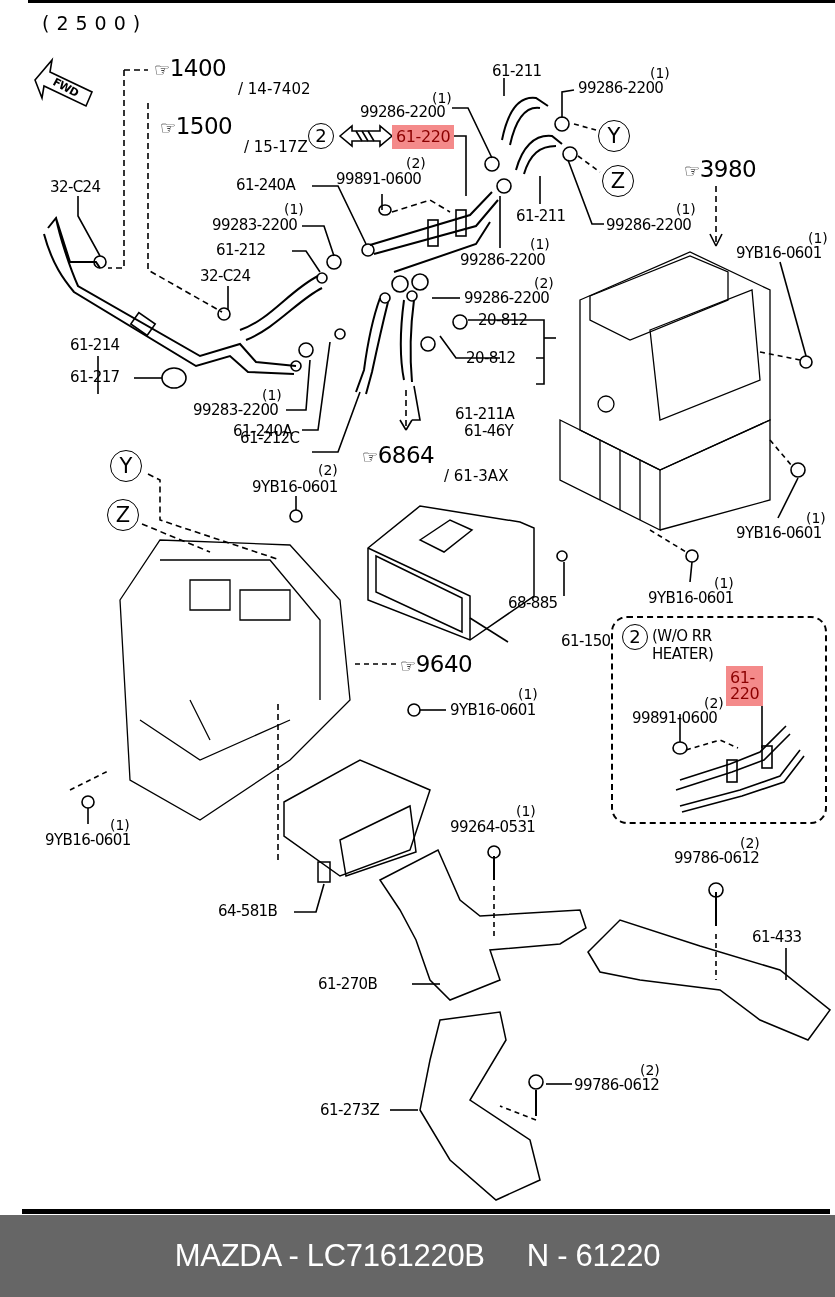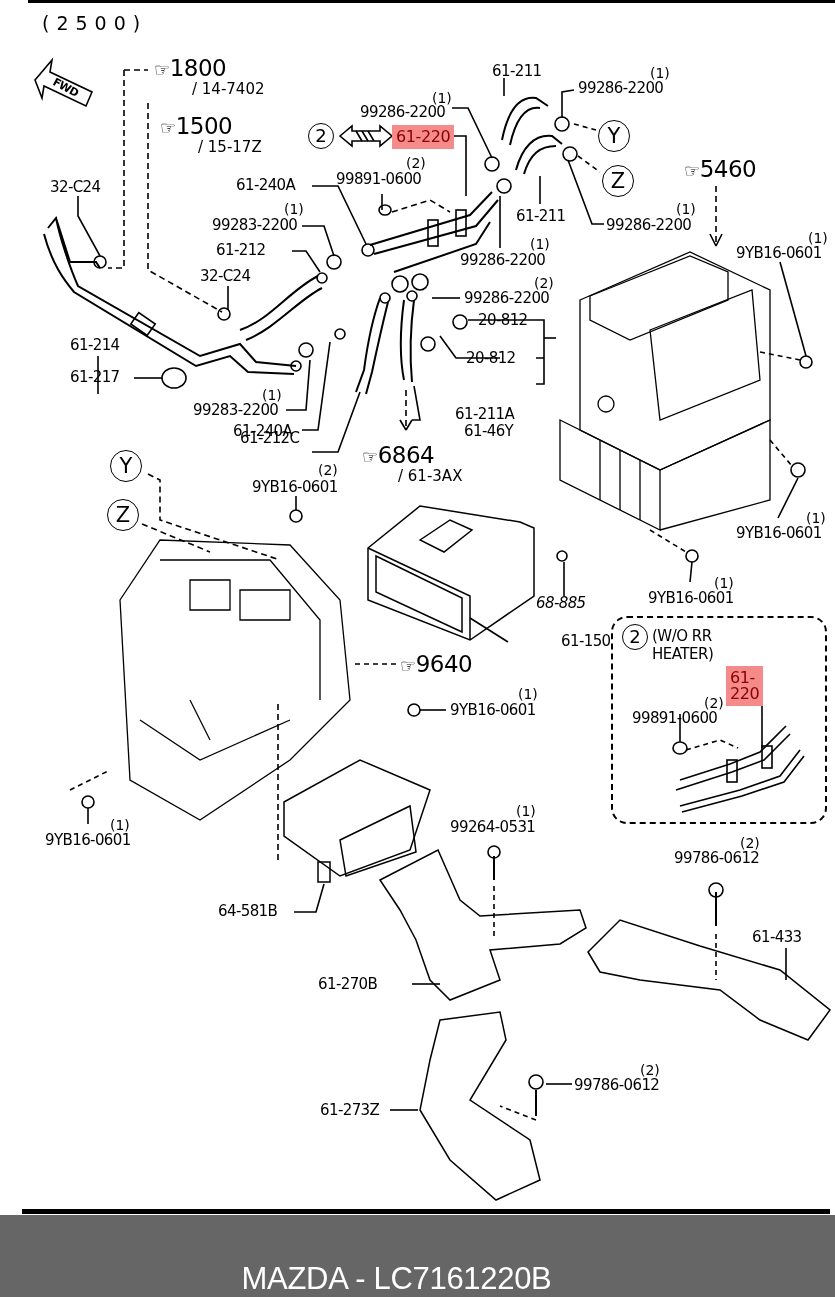--- a/index.html
+++ b/index.html
@@ -1,28 +1,28 @@
 <!DOCTYPE html>
 <html><head>
   <meta charset="utf-8">
   <style>
     html, body { margin: 0; padding: 0; background: #ffffff; }
     body { width: 835px; height: 1297px; position: relative; overflow: hidden; font-family: "DejaVu Sans", sans-serif; color: #000; }
     .diagram { position: absolute; left: 0; top: 0; width: 670px; height: 1215px; }
     .lbl { position: absolute; font-size: 15px; letter-spacing: -0.6px; line-height: 1; white-space: nowrap; color: #000; }
     .qty { position: absolute; font-size: 14px; line-height: 1; white-space: nowrap; }
     .ref { position: absolute; font-size: 23px; line-height: 1; white-space: nowrap; letter-spacing: -0.5px; }
-    .refsub { position: absolute; font-size: 15px; line-height: 1; white-space: nowrap; }
+    .refsub { position: absolute; font-size: 15px; line-height: 1; white-space: nowrap; margin-left: 46px; }
     .hl { position: absolute; background: #f48a8a; color: #8b0000; font-size: 16px; line-height: 1; padding: 4px 4px; letter-spacing: -0.4px; }
     .circ { position: absolute; width: 24px; height: 24px; border: 1.6px solid #000; border-radius: 50%; font-size: 18px; line-height: 24px; text-align: center; background: #fff; }
     .circ.big { width: 30px; height: 30px; line-height: 30px; font-size: 21px; }
     .head { position: absolute; left: 42px; top: 12px; font-size: 19px; letter-spacing: 7px; }
     .box-wo { position: absolute; left: 611px; top: 616px; width: 212px; height: 204px; border: 2px dashed #000; border-radius: 16px; }
     .box-wo-title { position: absolute; left: 652px; top: 627px; font-size: 15px; letter-spacing: -0.5px; }
-    .footer { position: absolute; left: 0; top: 1215px; width: 835px; height: 82px; background: #666666; color: #ffffff; display: flex; align-items: flex-end; justify-content: center; font-family: "Liberation Sans", sans-serif; font-size: 31px; letter-spacing: -0.3px; }
+    .footer { position: absolute; left: 0; top: 1215px; width: 835px; height: 82px; background: #666666; color: #ffffff; display: flex; align-items: center; justify-content: center; font-family: "Liberation Sans", sans-serif; font-size: 31px; letter-spacing: -0.3px; }
     .footer span { display: inline-block; }
     .footer .gap { width: 42px; }
     svg.draw { position: absolute; left: 0; top: 0; }
     .topbar { position: absolute; left: 28px; top: 0; width: 807px; height: 3px; background: #000; }
     .botbar { position: absolute; left: 22px; top: 1209px; width: 808px; height: 5px; background: #000; }
   </style>
 </head>
 <body>
 
 <div class="diagram">
@@ -212,29 +212,29 @@
         <path d="M340 136 L352 126 L352 131 L380 131 L380 126 L392 136 L380 146 L380 141 L352 141 L352 146 Z" fill="#fff"></path>
         <path d="M356 131 L362 141 M362 131 L368 141 M368 131 L374 141"></path>
       </g>
     </g>
   </svg>
 
   <div class="head">(2500)</div>
   <div class="lbl" style="left:52px;top:82px;font-size:11px;transform:rotate(28deg);font-weight:bold;">FWD</div>
 
   <div class="ref" style="left:154px;top:57px;">
-    <span style="font-size:18px;">☞</span><span>1800</span>
+    <span style="font-size:18px;">☞</span><span>1400</span>
   </div>
   <div class="refsub" style="left:192px;top:82px;">/ 14-7402</div>
   <div class="ref" style="left:160px;top:115px;">
     <span style="font-size:18px;">☞</span><span>1500</span>
   </div>
   <div class="refsub" style="left:198px;top:140px;">/ 15-17Z</div>
   <div class="ref" style="left:684px;top:158px;">
-    <span style="font-size:18px;">☞</span><span>5460</span>
+    <span style="font-size:18px;">☞</span><span>3980</span>
   </div>
   <div class="ref" style="left:362px;top:444px;">
     <span style="font-size:18px;">☞</span><span>6864</span>
   </div>
   <div class="refsub" style="left:398px;top:469px;">/ 61-3AX</div>
   <div class="ref" style="left:400px;top:653px;">
     <span style="font-size:18px;">☞</span><span>9640</span>
   </div>
 
   <div class="circ" style="left:308px;top:123px;">2</div>
@@ -294,21 +294,21 @@
 
   <div class="lbl" style="left:233px;top:424px;">61-240A</div>
   <div class="lbl" style="left:240px;top:431px;">61-212C</div>
 
   <div class="qty" style="left:318px;top:463px;">(2)</div>
   <div class="lbl" style="left:252px;top:480px;">9YB16-0601</div>
 
   <div class="qty" style="left:806px;top:511px;">(1)</div>
   <div class="lbl" style="left:736px;top:526px;">9YB16-0601</div>
 
-  <div class="lbl" style="left:536px;top:596px;font-style:italic;">68-885</div>
+  <div class="lbl" style="left:508px;top:596px;">68-885</div>
 
   <div class="qty" style="left:714px;top:576px;">(1)</div>
   <div class="lbl" style="left:648px;top:591px;">9YB16-0601</div>
 
   <div class="lbl" style="left:537px;top:634px;margin-left:24px;">61-150</div>
 
   <div class="qty" style="left:518px;top:687px;">(1)</div>
   <div class="lbl" style="left:450px;top:703px;">9YB16-0601</div>
 
   <div class="qty" style="left:110px;top:818px;">(1)</div>
@@ -335,13 +335,14 @@
   <div class="hl" style="left:726px;top:666px;">61-220</div>
   <div class="qty" style="left:704px;top:696px;">(2)</div>
   <div class="lbl" style="left:632px;top:711px;">99891-0600</div>
 
   <div class="botbar"></div>
 </div>
 
 <div class="footer">
   <span>MAZDA - LC7161220B</span>
   <span class="gap"></span>
+  <span>N - 61220</span>
 </div>
 
 </body></html>

